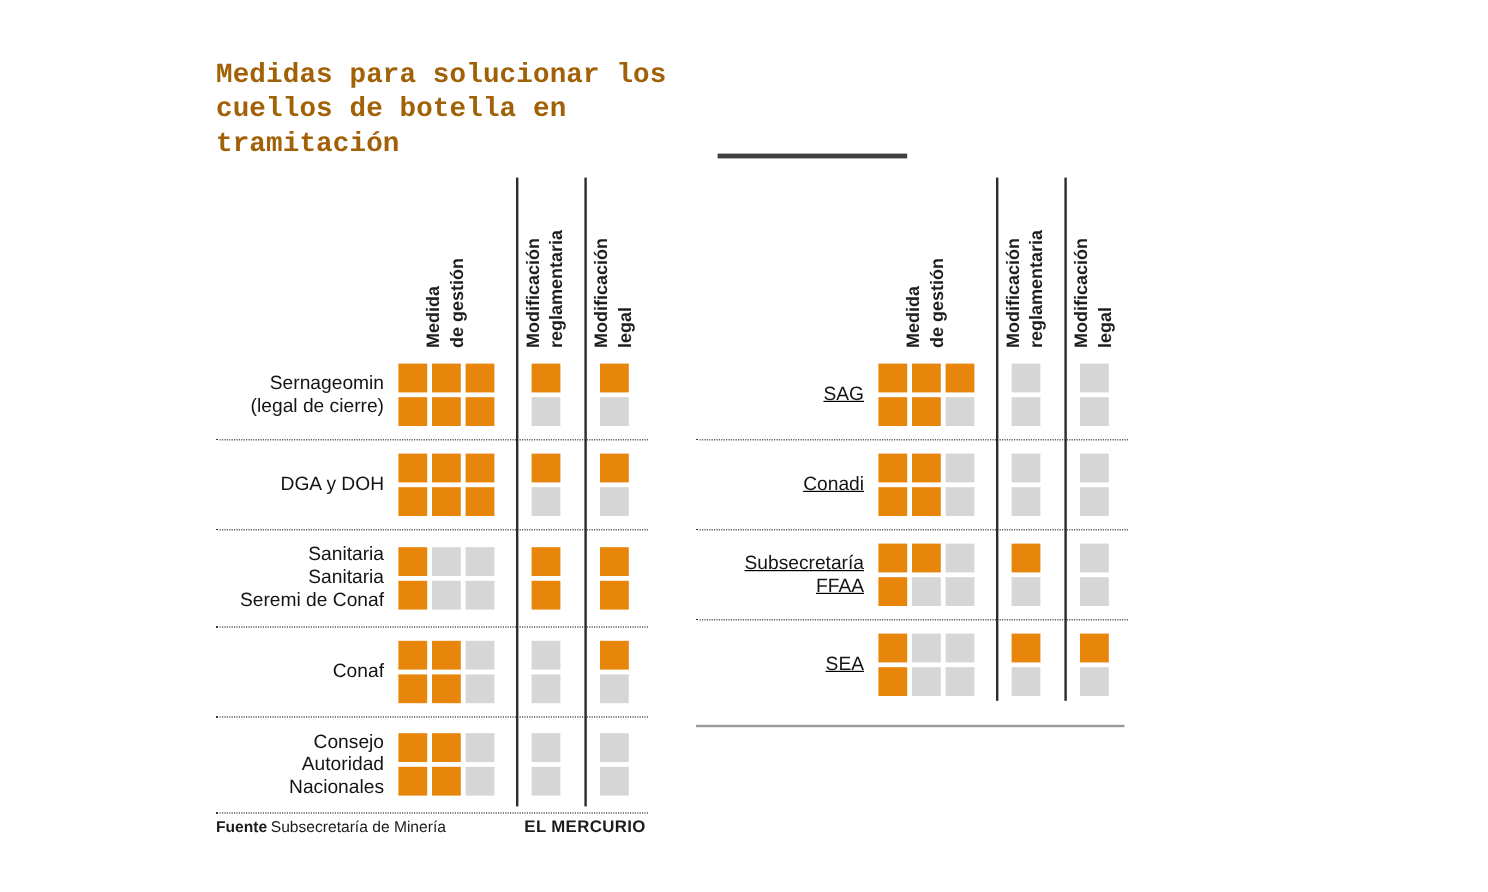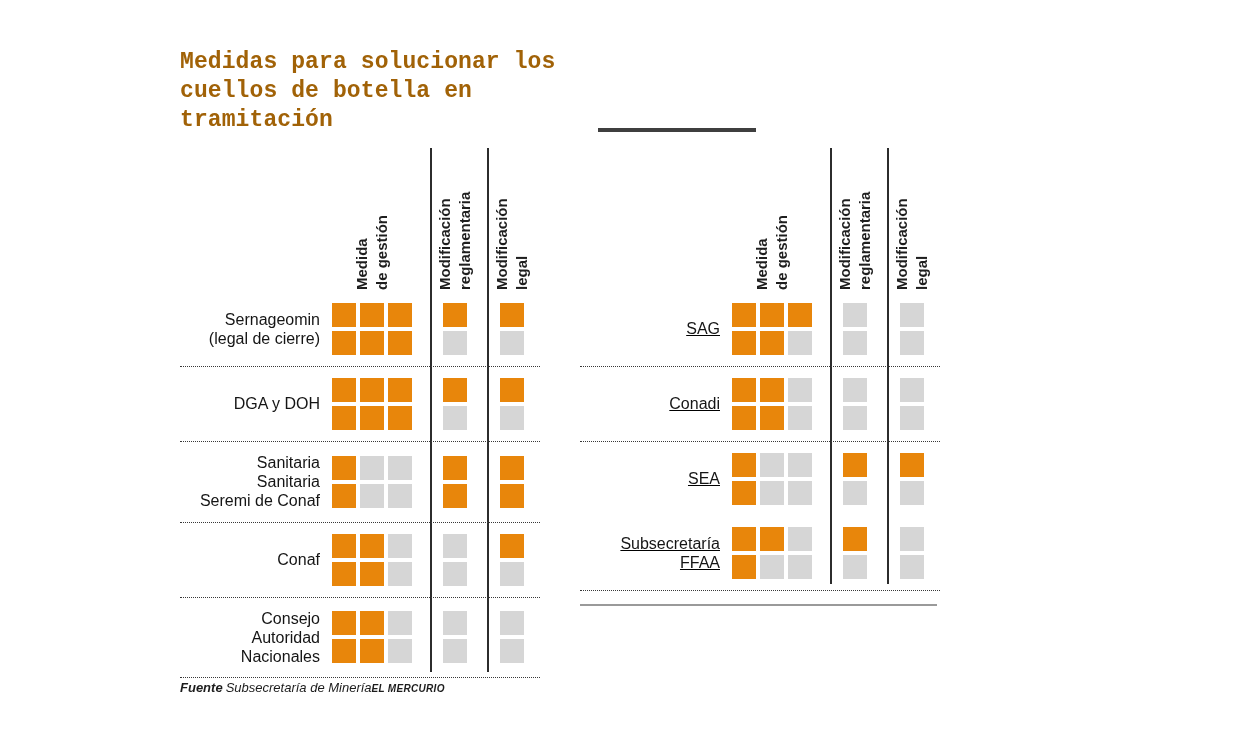--- a/index.html
+++ b/index.html
@@ -35,24 +35,24 @@
   .cells-reg   { margin-left:31px; }
   .cells-legal { margin-left:33px; }
 
   .sq { width:24px; height:24px; }
   .sq.on  { background:var(--filled); }
   .sq.off { background:var(--empty); }
 
   .hline-gray { position:absolute; left:580px; top:604px; width:357px; height:2px; background:#9a9a9a; }
 
   .footer { position:absolute; left:180px; top:680px; width:358px;
-            display:flex; justify-content:flex-start; align-items:baseline;
-            font-size:13px; color:#1c1c1c;font-style:italic; }
+            display:flex; justify-content:space-between; align-items:baseline;
+            font-size:13px; color:#1c1c1c; }
   .footer .source b { margin-right:3px; }
-  .footer .credit { font-weight:bold; font-size:10px; letter-spacing:0.3px; }
+  .footer .credit { font-weight:bold; font-size:14px; letter-spacing:0.3px; }
 </style>
 </head>
 <body>
 
 <div class="canvas">
 
   <div class="title">
     <span>Medidas para solucionar los</span>
     <span>cuellos de botella en tramitación</span>
   </div>
@@ -239,60 +239,60 @@
         </div>
         <div class="cells-pair cells-reg">
           <div class="sq off"></div>
           <div class="sq off"></div>
         </div>
         <div class="cells-pair cells-legal">
           <div class="sq off"></div>
           <div class="sq off"></div>
         </div>
       </div>
-      <div class="matrix-row">
-        <div class="row-label">
-          <div>SEA</div>
-        </div>
-        <div class="cells-gestion">
-          <div class="sq on"></div>
-          <div class="sq off"></div>
-          <div class="sq off"></div>
-          <div class="sq on"></div>
-          <div class="sq off"></div>
-          <div class="sq off"></div>
-        </div>
-        <div class="cells-pair cells-reg">
-          <div class="sq on"></div>
-          <div class="sq off"></div>
-        </div>
-        <div class="cells-pair cells-legal">
-          <div class="sq on"></div>
-          <div class="sq off"></div>
-        </div>
-      </div>
       <div class="matrix-row dotted">
         <div class="row-label">
           <div>Subsecretaría</div>
           <div>FFAA</div>
         </div>
         <div class="cells-gestion">
           <div class="sq on"></div>
           <div class="sq on"></div>
           <div class="sq off"></div>
           <div class="sq on"></div>
           <div class="sq off"></div>
           <div class="sq off"></div>
         </div>
         <div class="cells-pair cells-reg">
           <div class="sq on"></div>
           <div class="sq off"></div>
         </div>
         <div class="cells-pair cells-legal">
           <div class="sq off"></div>
+          <div class="sq off"></div>
+        </div>
+      </div>
+      <div class="matrix-row">
+        <div class="row-label">
+          <div>SEA</div>
+        </div>
+        <div class="cells-gestion">
+          <div class="sq on"></div>
+          <div class="sq off"></div>
+          <div class="sq off"></div>
+          <div class="sq on"></div>
+          <div class="sq off"></div>
+          <div class="sq off"></div>
+        </div>
+        <div class="cells-pair cells-reg">
+          <div class="sq on"></div>
+          <div class="sq off"></div>
+        </div>
+        <div class="cells-pair cells-legal">
+          <div class="sq on"></div>
           <div class="sq off"></div>
         </div>
       </div>
     </div>
 
   <div class="hline-gray"></div>
 
   <div class="footer">
     <div class="source">
       <b>Fuente</b><span>Subsecretaría de Minería</span>

